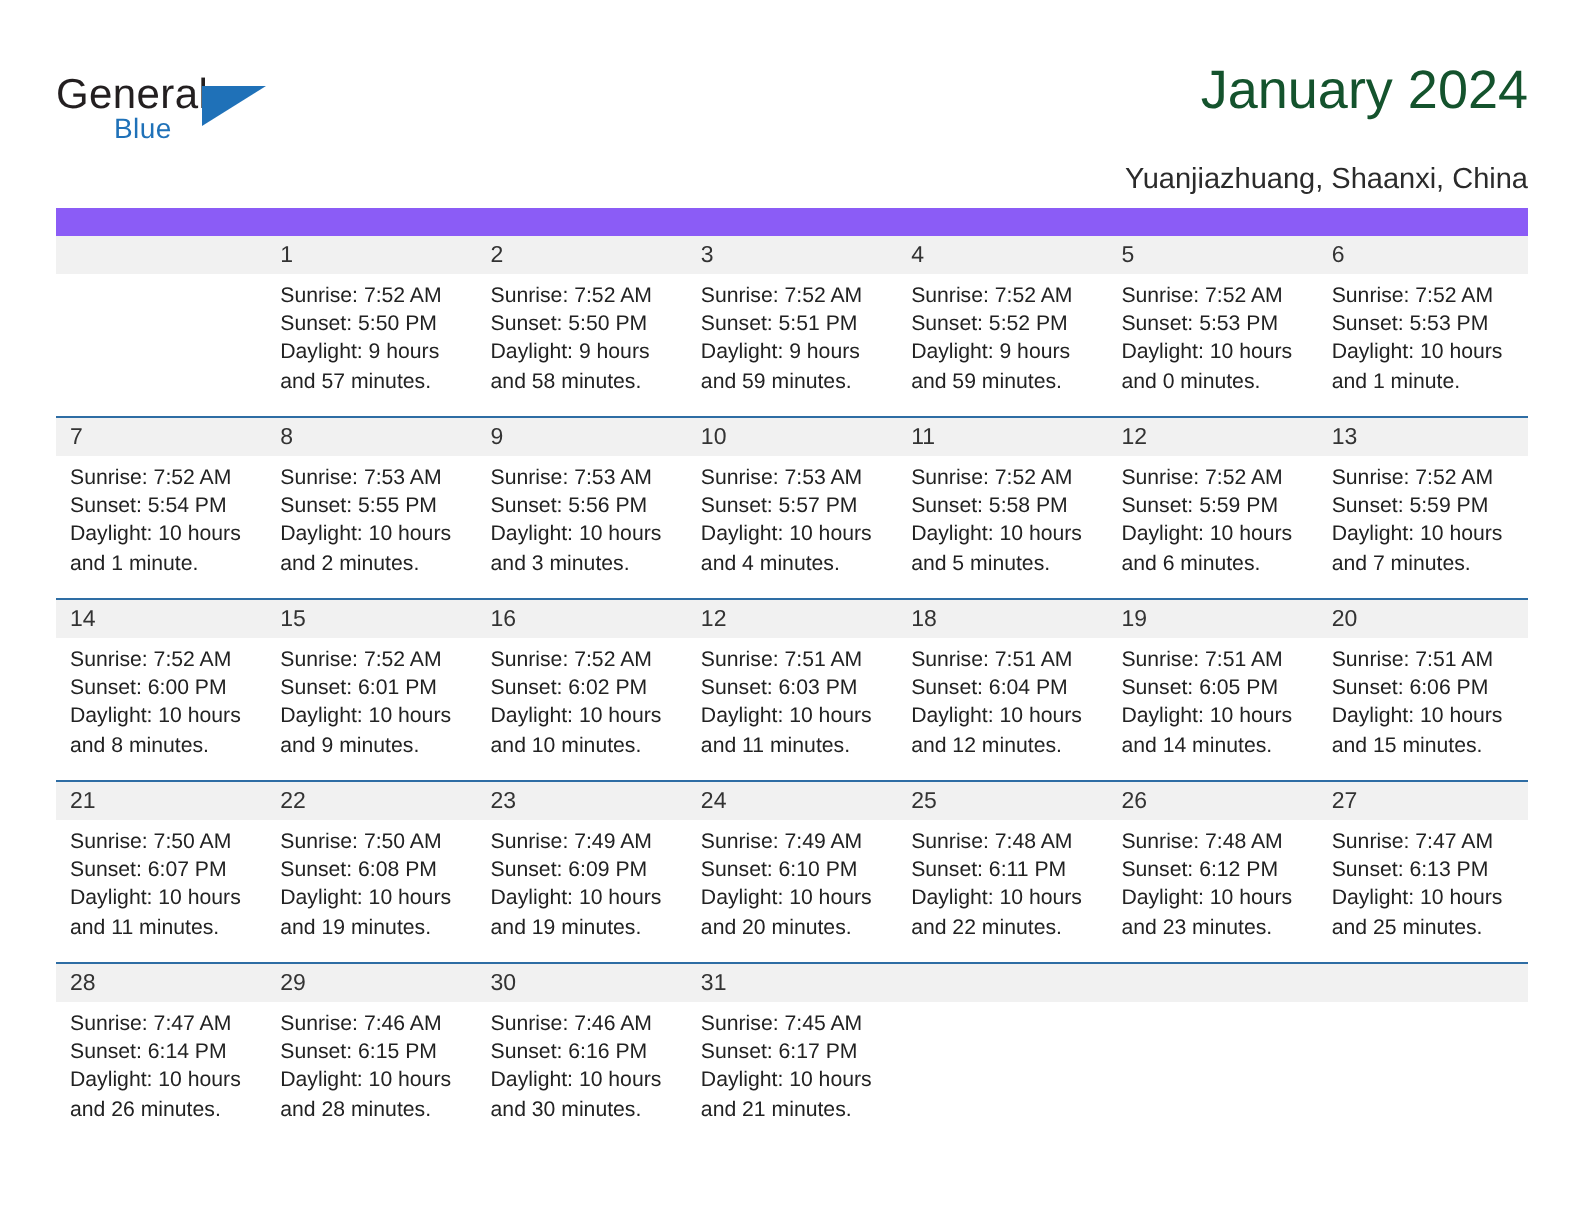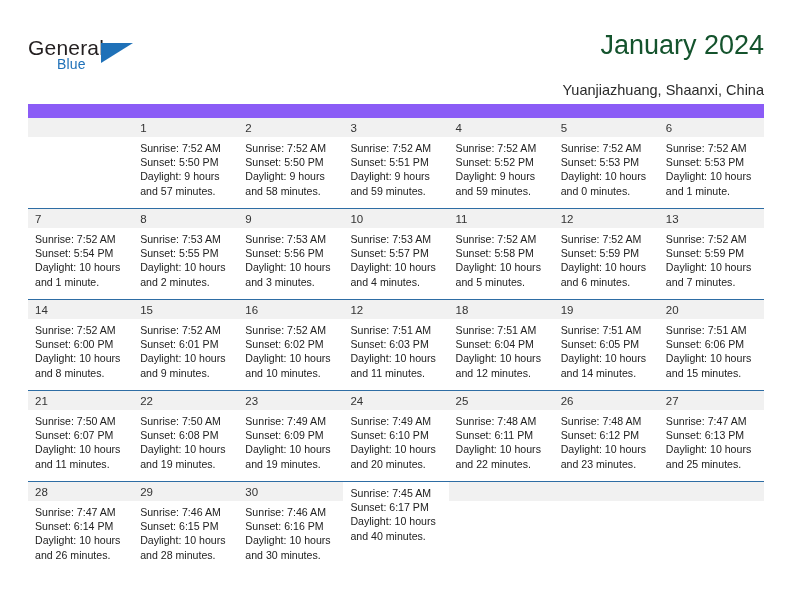--- a/index.html
+++ b/index.html
@@ -453,25 +453,26 @@
       <div class="day-cell">
         <div class="day-num-band"><span class="day-num">30</span></div>
         <div class="day-body">
           <div class="day-line">Sunrise: 7:46 AM</div>
           <div class="day-line">Sunset: 6:16 PM</div>
           <div class="day-line">Daylight: 10 hours</div>
           <div class="day-line">and 30 minutes.</div>
         </div>
       </div>
       <div class="day-cell">
+        <div class="day-num-band"><span class="day-num">31</span></div>
         <div class="day-body">
           <div class="day-line">Sunrise: 7:45 AM</div>
           <div class="day-line">Sunset: 6:17 PM</div>
           <div class="day-line">Daylight: 10 hours</div>
-          <div class="day-line">and 40 minutes.</div>
+          <div class="day-line">and 21 minutes.</div>
         </div>
       </div>
       <div class="day-cell empty">
         <div class="day-num-band"><span class="day-num"></span></div>
 
       </div>
       <div class="day-cell empty">
         <div class="day-num-band"><span class="day-num"></span></div>
 
       </div>

